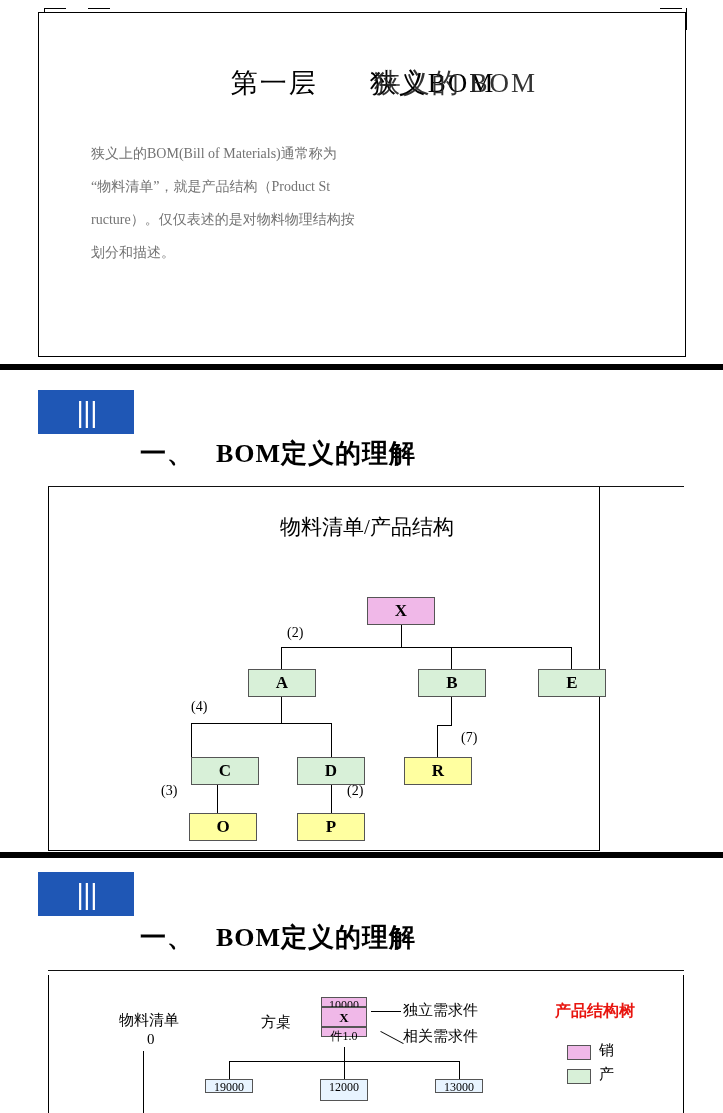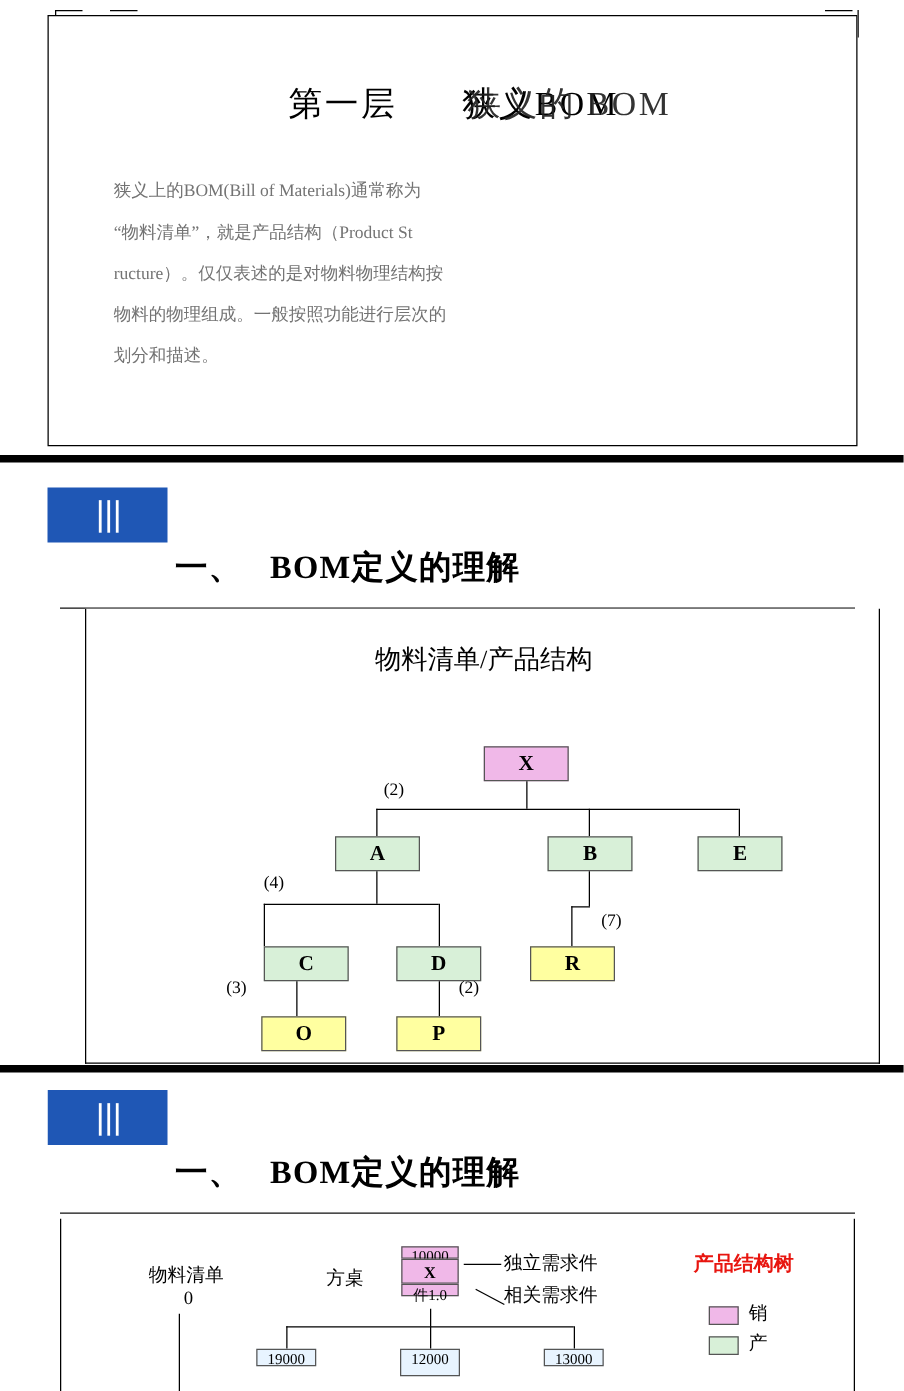--- a/index.html
+++ b/index.html
@@ -137,27 +137,26 @@
     left: 10px;
     top: 112px;
     width: 636px;
     height: 1px;
     background: #111;
   }
   .s2-inner {
     position: absolute;
     left: 10px;
     top: 113px;
-    width: 636px;
+    width: 552px;
     height: 364px;
     border: 1px solid #000;
     border-top: none;
     box-sizing: border-box;
     background: #fff;
-    margin-left: 20px;
   }
   .chart-title {
     position: absolute;
     left: 0;
     top: 26px;
     width: 636px;
     text-align: center;
     font-size: 21px;
     color: #000;
   }
@@ -254,21 +253,20 @@
   <div class="cropv" style="left:686px; top:8px;"></div>
 
   <div class="slide1">
     <div class="s1-title">
       <span>第一层</span><span class="gap"></span><span class="ghost"><span>狭义BOM</span><span class="under">狭义的 BOM</span></span>
     </div>
     <div class="s1-body">
       <div>狭义上的BOM(Bill of Materials)通常称为</div>
       <div>“物料清单”，就是产品结构（Product St</div>
       <div>ructure）。仅仅表述的是对物料物理结构按</div>
-      <div>物料的物理组成。一般按照功能进行层次的</div>
       <div>划分和描述。</div>
     </div>
   </div>
 
   <div class="sepbar b1"></div>
 
   <div class="slide2">
     <div class="blue-badge">
       <span class="glyph">|||</span>
     </div>

